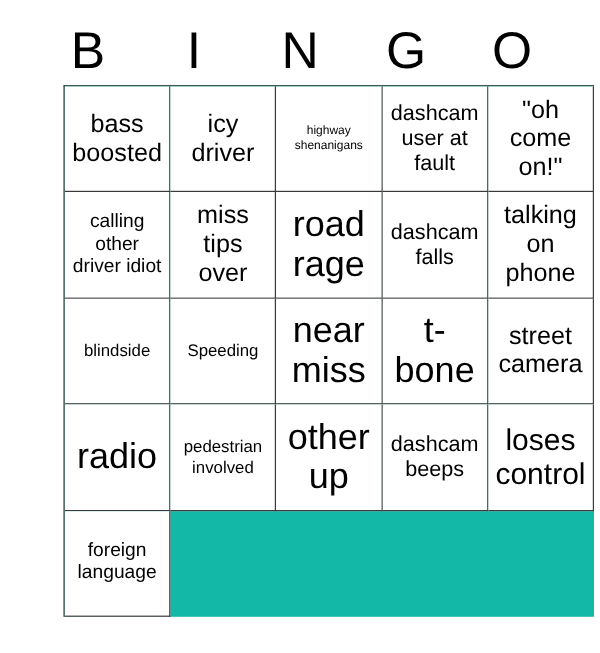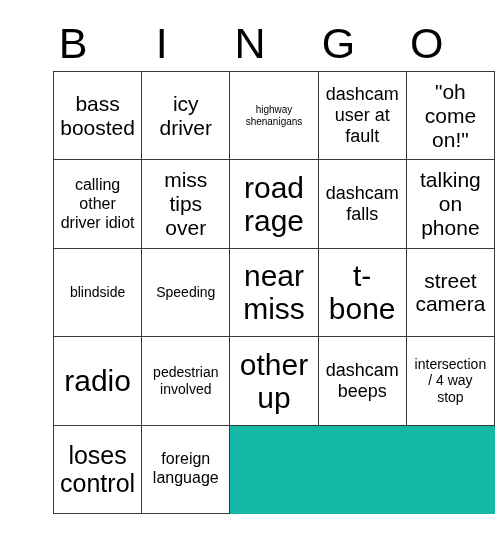--- a/index.html
+++ b/index.html
@@ -183,25 +183,20 @@
     <div class="cell">
       <span class="cell-text fs-huge">other
 up</span>
     </div>
 
     <div class="cell">
       <span class="cell-text fs-lg">dashcam
 beeps</span>
     </div>
     <div class="cell">
-      <span class="cell-text fs-sm">intersection
-/ 4 way
-stop</span>
-    </div>
-    <div class="cell">
       <span class="cell-text fs-xxl">loses
 control</span>
     </div>
     <div class="cell">
       <span class="cell-text fs-md">foreign
 language</span>
     </div>
 
   </div>
 </div>

